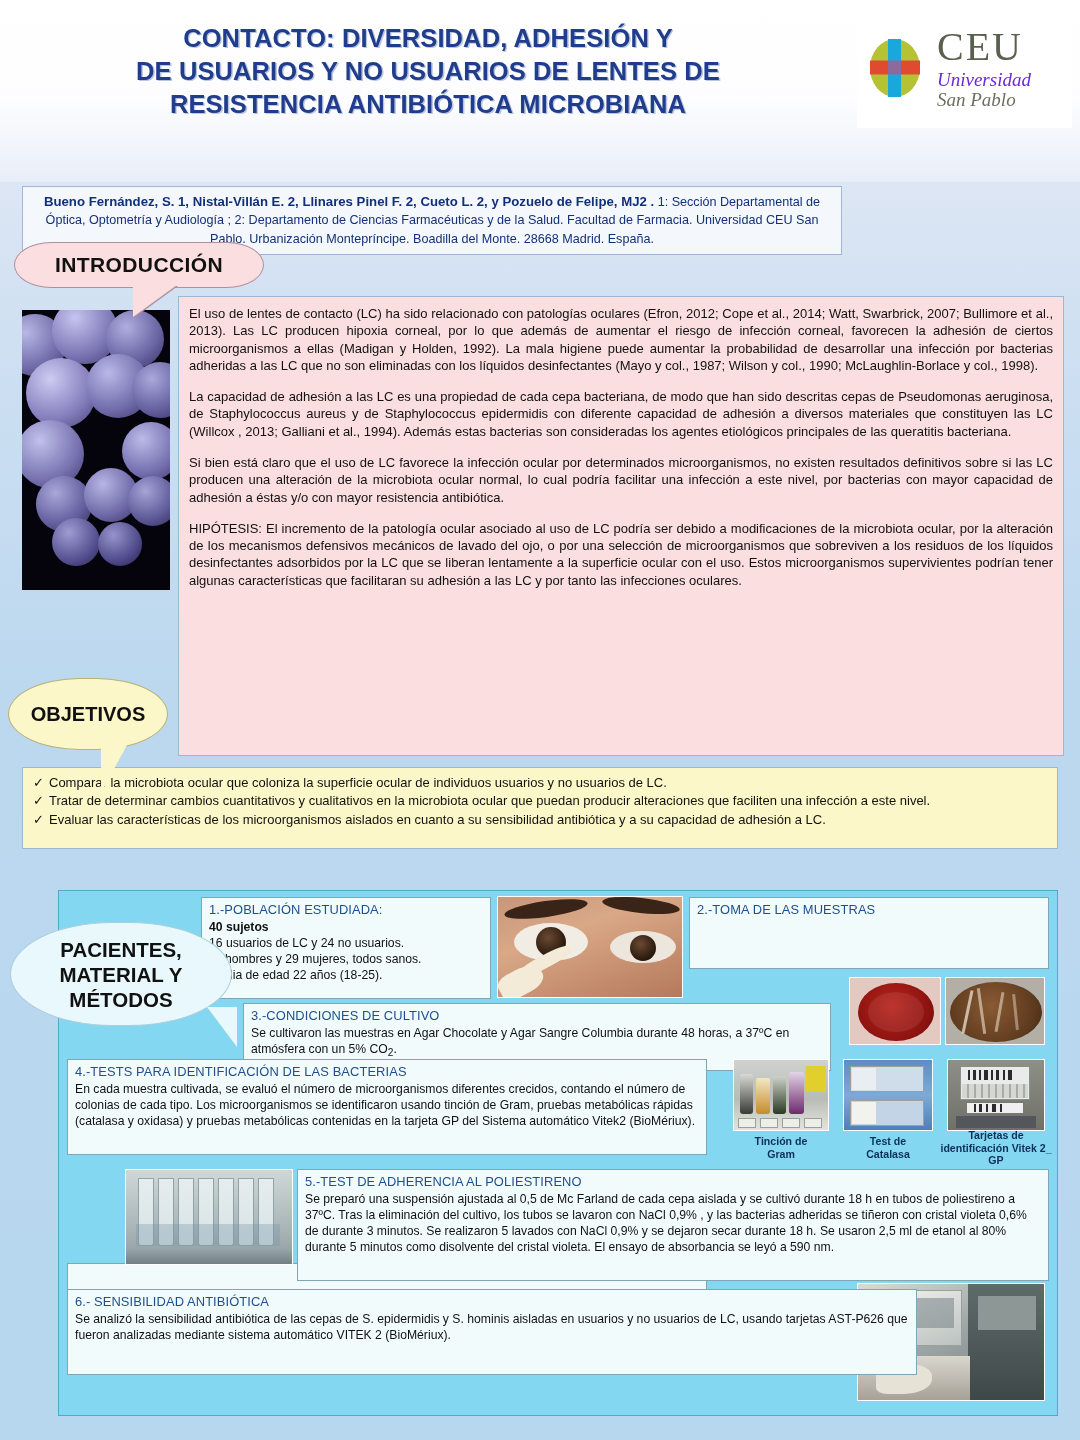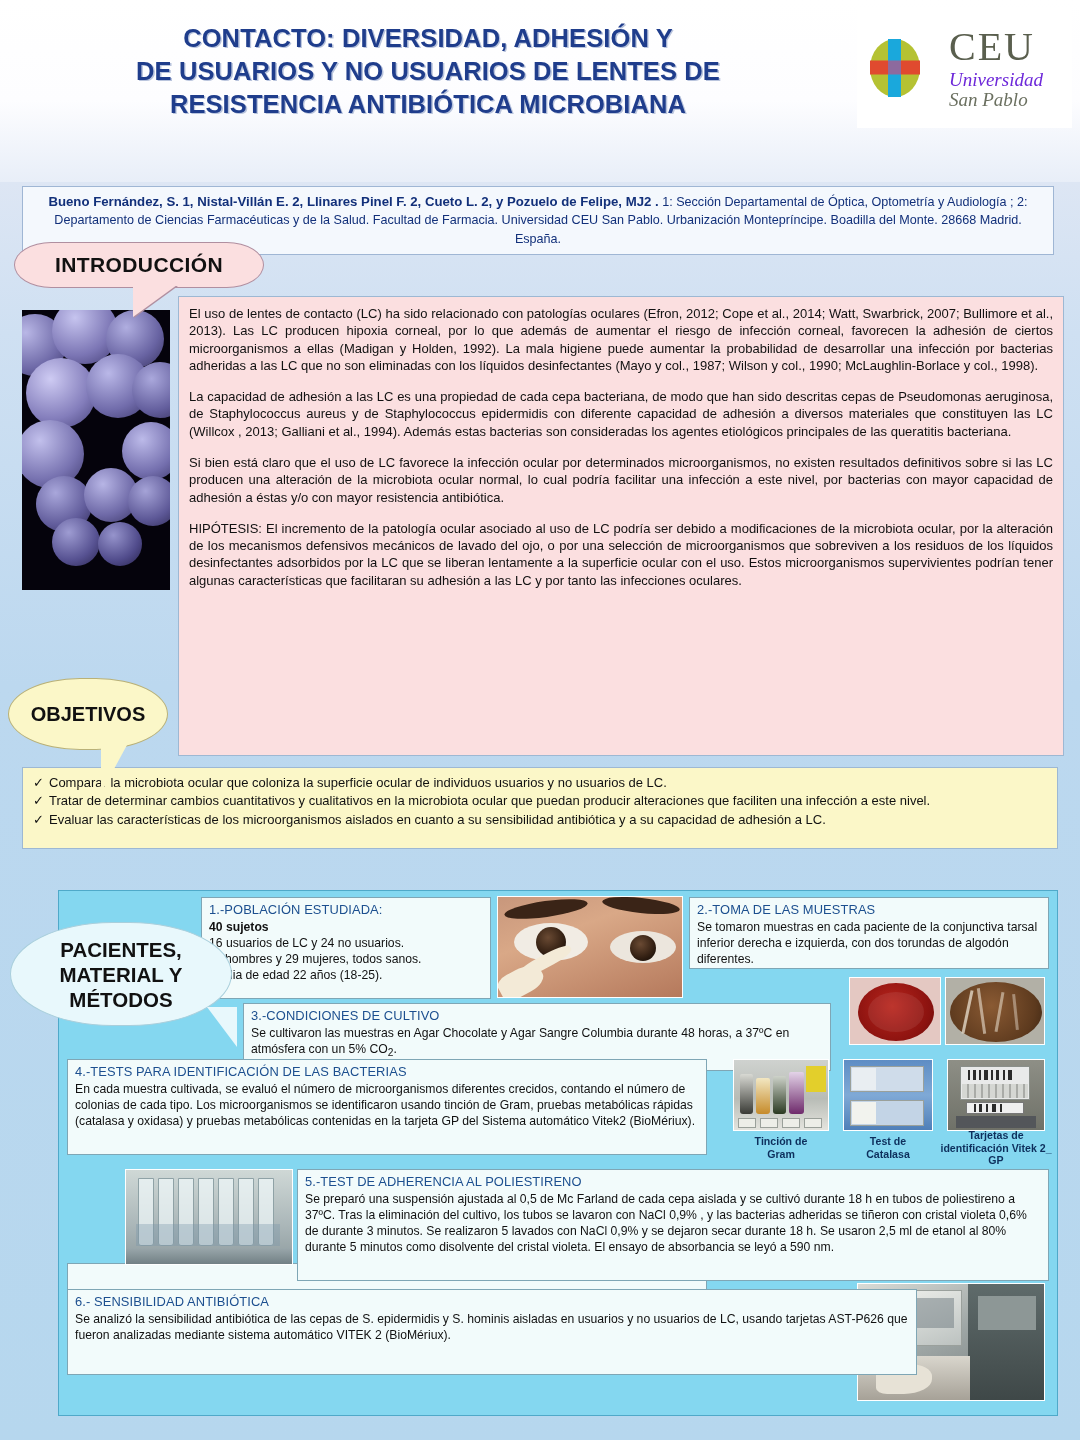--- a/index.html
+++ b/index.html
@@ -24,21 +24,21 @@
   }
   .title-line {
     font-size:25.5px; font-weight:bold; letter-spacing:0.1px;
     color:#1F3D8C; line-height:1.30;
     text-shadow:1.4px 1.4px 0px #b9c4dd;
   }
   .logo-box {
     position:absolute; right:8px; top:8px;
     width:215px; height:120px;
     background:#ffffff;
-    display:flex; align-items:center; padding-left:10px;gap:12px;
+    display:flex; align-items:center; padding-left:10px;
   }
   .logo-mark { width:56px; height:62px; flex:0 0 auto; position:relative; }
   .logo-text { margin-left:14px; line-height:1.0; }
   .logo-ceu {
     font-family:"Liberation Serif", serif;
     font-size:40px; color:#5a5f4e; letter-spacing:2px;
   }
   .logo-sub {
     font-family:"Liberation Serif", serif;
     font-style:italic; font-size:19px; color:#6d28d9; margin-top:3px;
@@ -49,21 +49,21 @@
   }
 
   
   .page-body {
     position:absolute; left:0; top:182px; width:1080px; height:1258px;
     background:linear-gradient(to bottom, #dde6f4 0%, #cfe0f2 12%, #bcd8ef 40%, #b6d7ee 100%);
   }
 
   
   .authors {
-    position:absolute; left:22px; top:4px; width:1032px;
+    position:absolute; left:22px; top:4px; width:820px;
     background:#f4f8fd; border:1px solid #9fb6d4;
     padding:5px 12px 6px 12px;
     text-align:center; color:#12307a;
     font-size:12.6px; line-height:1.45;
   }
   .authors b { font-weight:bold; font-size:13.2px; }
 
   
   .bubble {
     position:absolute;
@@ -293,21 +293,20 @@
         <div class="iris" style="left:38px;top:30px;width:30px;height:30px;"></div>
         <div style="position:absolute;left:112px;top:34px;width:66px;height:32px;border-radius:50%;background:#ece6dd;"></div>
         <div class="iris" style="left:132px;top:38px;width:26px;height:26px;"></div>
         <div class="swab" style="left:18px;top:58px;width:58px;height:13px;"></div>
         <div class="swab" style="left:0px;top:72px;width:46px;height:26px;border-radius:30% 50% 40% 20%;"></div>
       </div>
     </div>
 
     <div class="mbox" style="left:630px;top:6px;width:360px;height:72px;">
       <h4>2.-TOMA DE LAS MUESTRAS</h4>
-      <div>Se tomaron muestras en cada paciente de la conjunctiva tarsal inferior derecha e izquierda, con dos torundas de algodón diferentes.</div>
     </div>
 
     <div class="photo" style="left:790px;top:86px;width:92px;height:68px;">
       <div class="ph-agar-red">
         <div style="position:absolute;left:8px;top:5px;width:76px;height:58px;border-radius:50%;background:radial-gradient(circle at 45% 40%,#b8241c,#8a120f 70%,#5e0b09);"></div>
         <div style="position:absolute;left:18px;top:14px;width:56px;height:40px;border-radius:50%;background:rgba(255,255,255,.08);"></div>
       </div>
     </div>
     <div class="photo" style="left:886px;top:86px;width:100px;height:68px;">
       <div class="ph-agar-choc">

